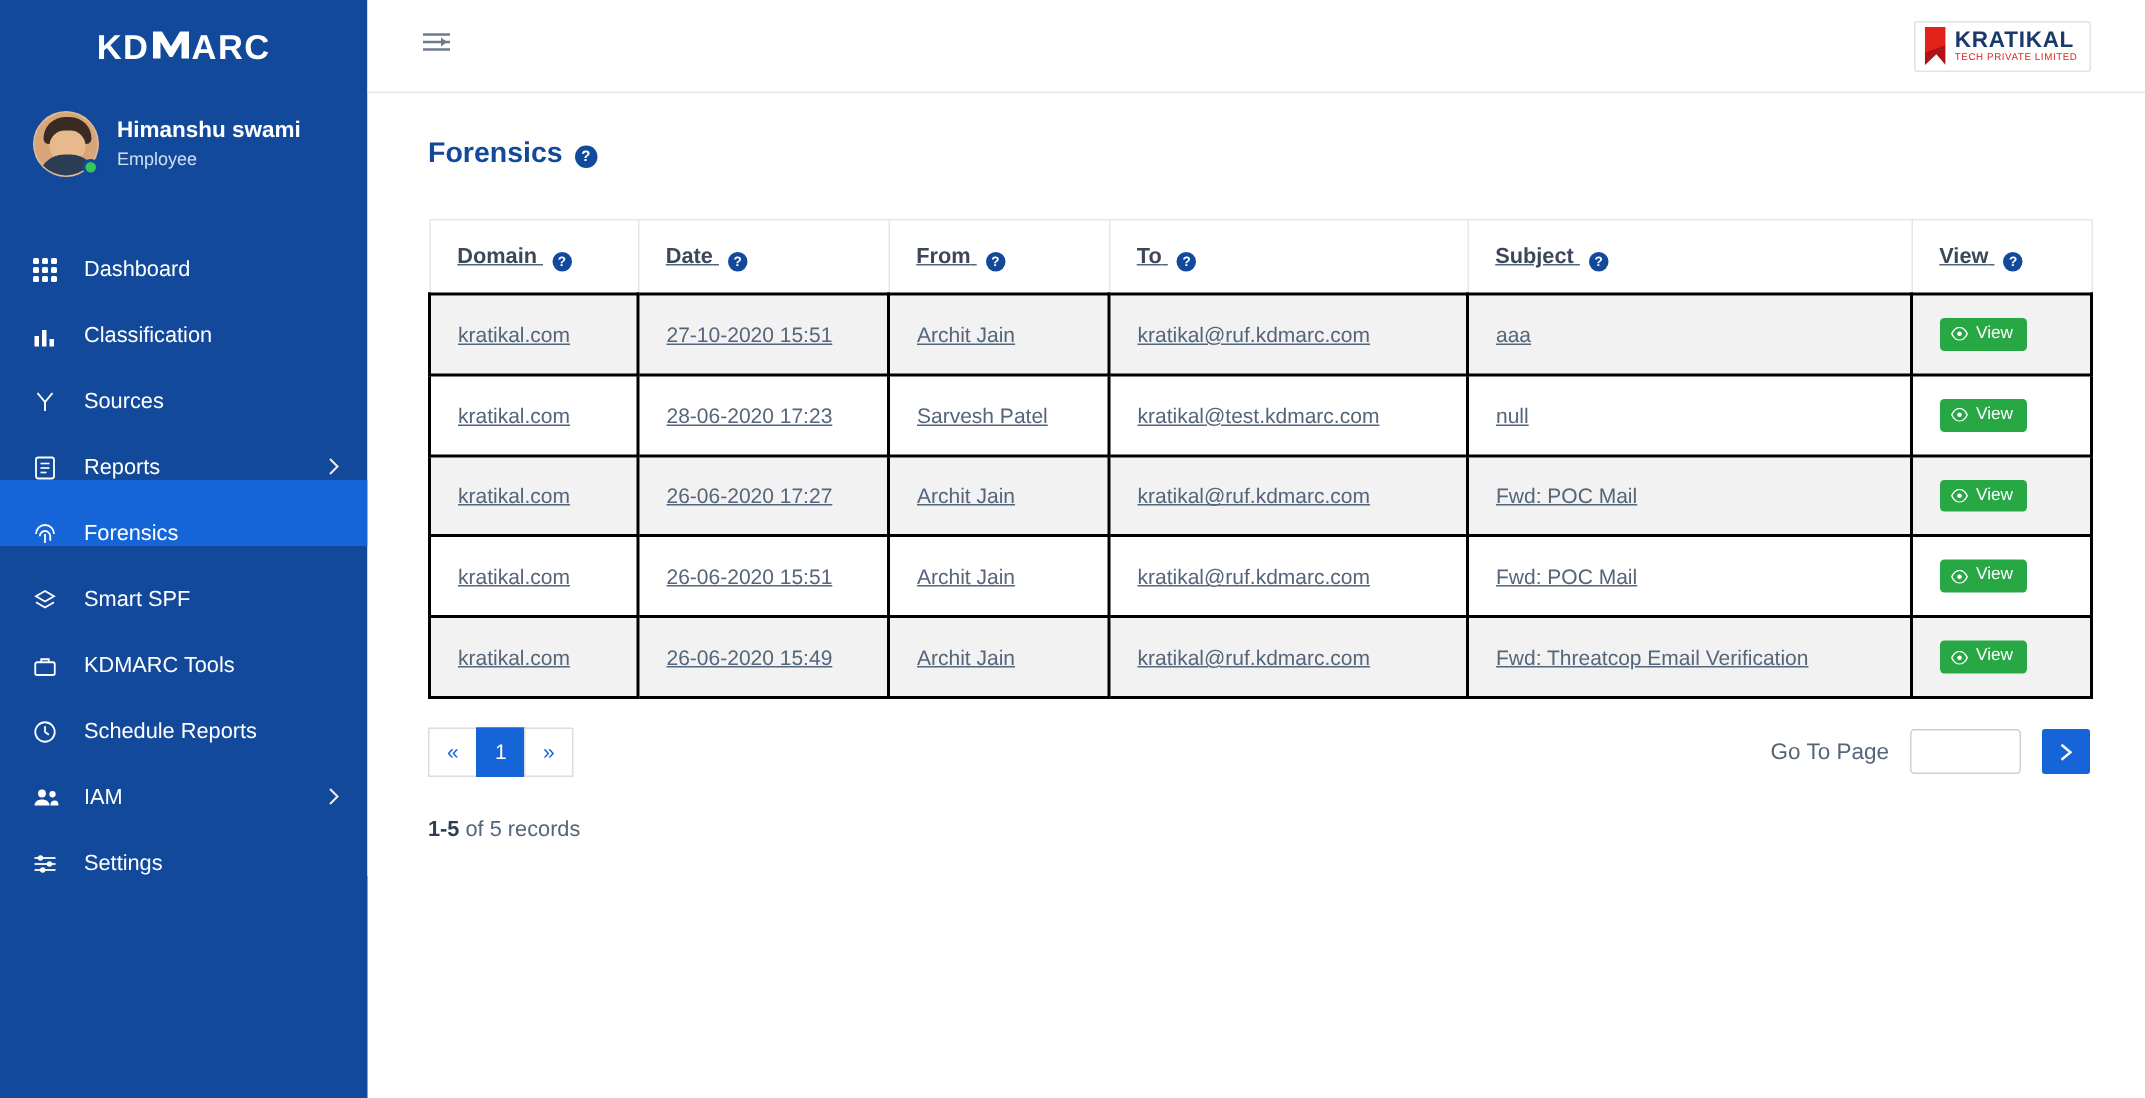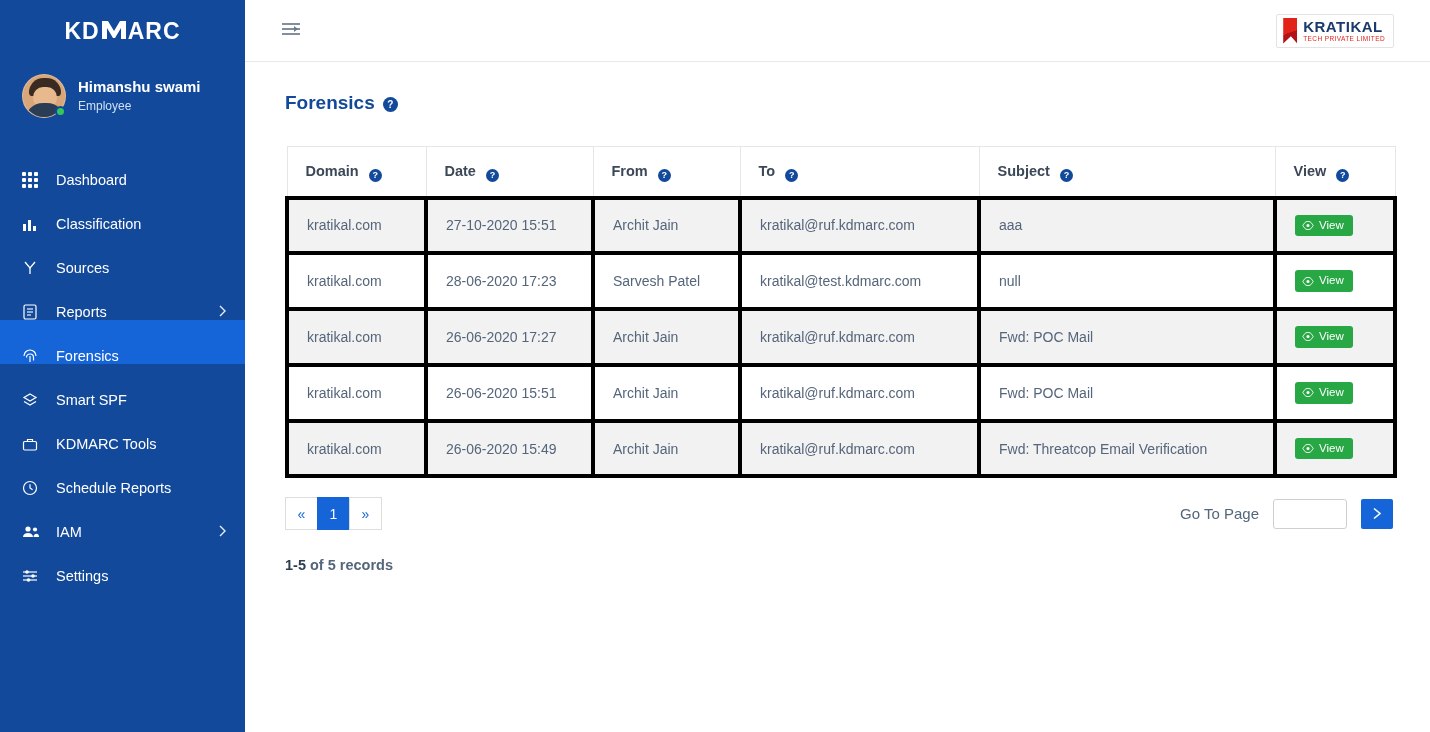--- a/index.html
+++ b/index.html
@@ -175,34 +175,35 @@
     top: 1px;
   }
   .help-badge.sm { width: 13px; height: 13px; font-size: 9px; margin-left: 6px; top: 2px; }
 
   table.data {
     width: 1108px;
     border-collapse: collapse;
     table-layout: fixed;
     font-size: 14px;
     color: #54667a;
+    text-decoration: underline;
   }
   table.data th {
     text-align: left;
     font-weight: bold;
     color: #3c4858;
     font-size: 14.5px;
     padding: 16px 12px 16px 18px;
     border: 1px solid #e4e7ea;
     background: #ffffff;
     white-space: nowrap;
   }
   table.data td {
     padding: 15px 12px 15px 18px;
-    border: 4px solid #000000;
+    border: 2px solid #000000;
     color: #55657a;
     white-space: nowrap;
     overflow: hidden;
     text-overflow: ellipsis;
   }
   table.data tr.odd td { background: #f2f2f2; }
   table.data tr.even td { background: #ffffff; }
   .col-domain { width: 139px; }
   .col-date { width: 167px; }
   .col-from { width: 147px; }
@@ -271,21 +272,20 @@
     border-radius: 2px;
     color: #fff;
     font-size: 15px;
     cursor: pointer;
     display: flex; align-items: center; justify-content: center;
   }
   .records {
     margin-top: 27px;
     font-size: 14.5px;
     color: #55657a;
-    font-weight: bold;
   }
   .records b { color: #2c3e50; }
 </style>
 </head>
 <body>
 
 <div id="app">
 
   <aside class="sidebar">
 

